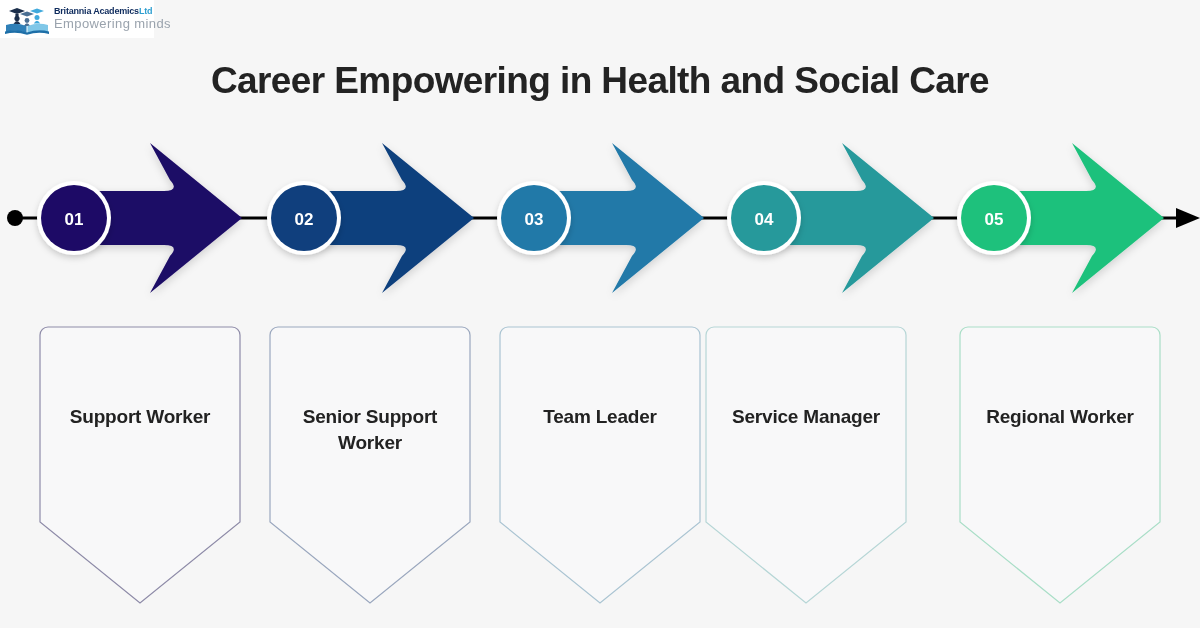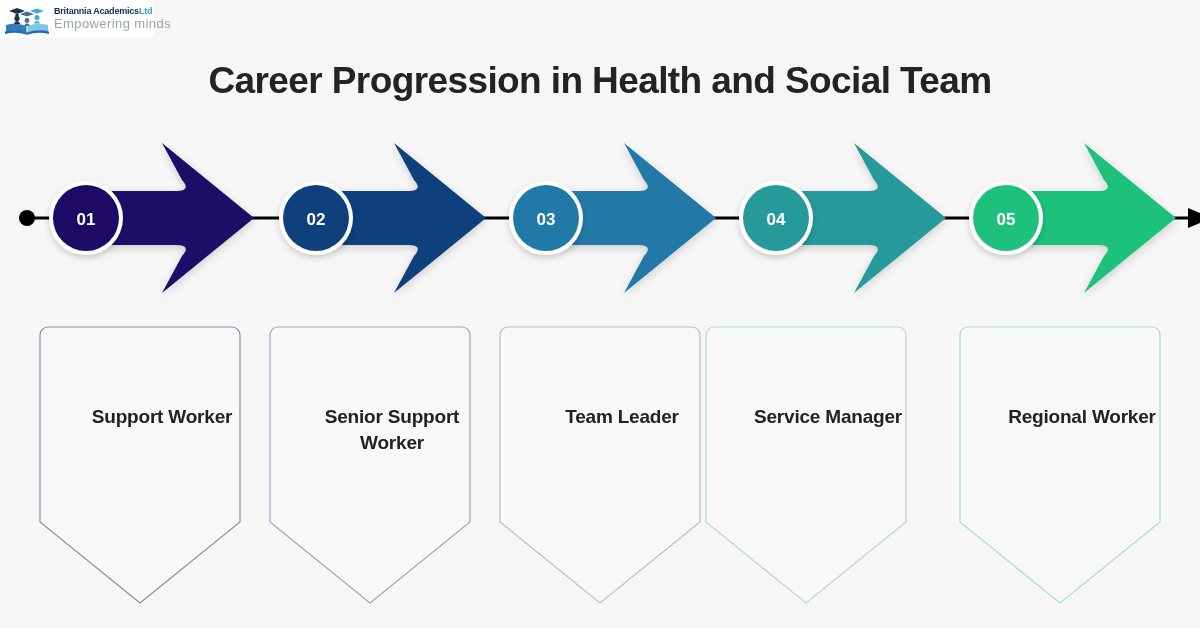--- a/index.html
+++ b/index.html
@@ -64,21 +64,21 @@
     text-align: center;
     font-size: 37px;
     font-weight: bold;
     color: #232323;
     letter-spacing: -0.6px;
   }
 
   
   #flow {
     position: absolute;
-    left: 16px;
+    left: 4px;
     top: 130px;
     width: 988px;
     height: 180px;
   }
   #flow svg { display: block; }
 
   
   #cards {
     position: absolute;
     left: 0;
@@ -101,21 +101,20 @@
     position: absolute;
     left: 0;
     top: 78px;
     width: 202px;
     text-align: center;
     font-size: 19px;
     font-weight: bold;
     color: #222222;
     line-height: 1.38;
     letter-spacing: -0.2px;
-    padding-left: 22px;
   }
 </style>
 </head>
 <body>
 
 <div id="logo-box">
   <svg id="logo-mark" viewBox="0 0 46 32">
 
     <path d="M5 8 L13 5 L21 8 L13 11 Z" fill="#1b2e4a"></path>
     <rect x="11.4" y="11" width="3.2" height="3" fill="#1b2e4a"></rect>
@@ -133,21 +132,21 @@
     <path d="M2 22 Q12 19 22.5 23 L22.5 30 Q12 26 2 29 Z" fill="#2f80b8"></path>
     <path d="M44 22 Q34 19 23.5 23 L23.5 30 Q34 26 44 29 Z" fill="#7fc7e8"></path>
     <path d="M1 28.5 Q12 25.5 23 29.5 Q34 25.5 45 28.5 L45 31 Q34 28 23 31.8 Q12 28 1 31 Z" fill="#1e6fa8"></path>
   </svg>
   <div id="logo-text">
     <div id="logo-name"><span>Britannia Academics</span><span class="ltd">Ltd</span></div>
     <div id="logo-tag">Empowering minds</div>
   </div>
 </div>
 
-<div id="title">Career Progression in Health and Social Team</div>
+<div id="title">Career Empowering in Health and Social Care</div>
 
 <div id="flow">
   <svg width="1200" height="180" viewBox="0 0 1200 180">
     <defs>
       <filter id="sh" x="-40%" y="-40%" width="180%" height="180%">
         <feDropShadow dx="0" dy="3" stdDeviation="4" flood-color="#000000" flood-opacity="0.16"></feDropShadow>
       </filter>
       <filter id="shc" x="-50%" y="-50%" width="200%" height="200%">
         <feDropShadow dx="0" dy="3" stdDeviation="3" flood-color="#000000" flood-opacity="0.18"></feDropShadow>
       </filter>

